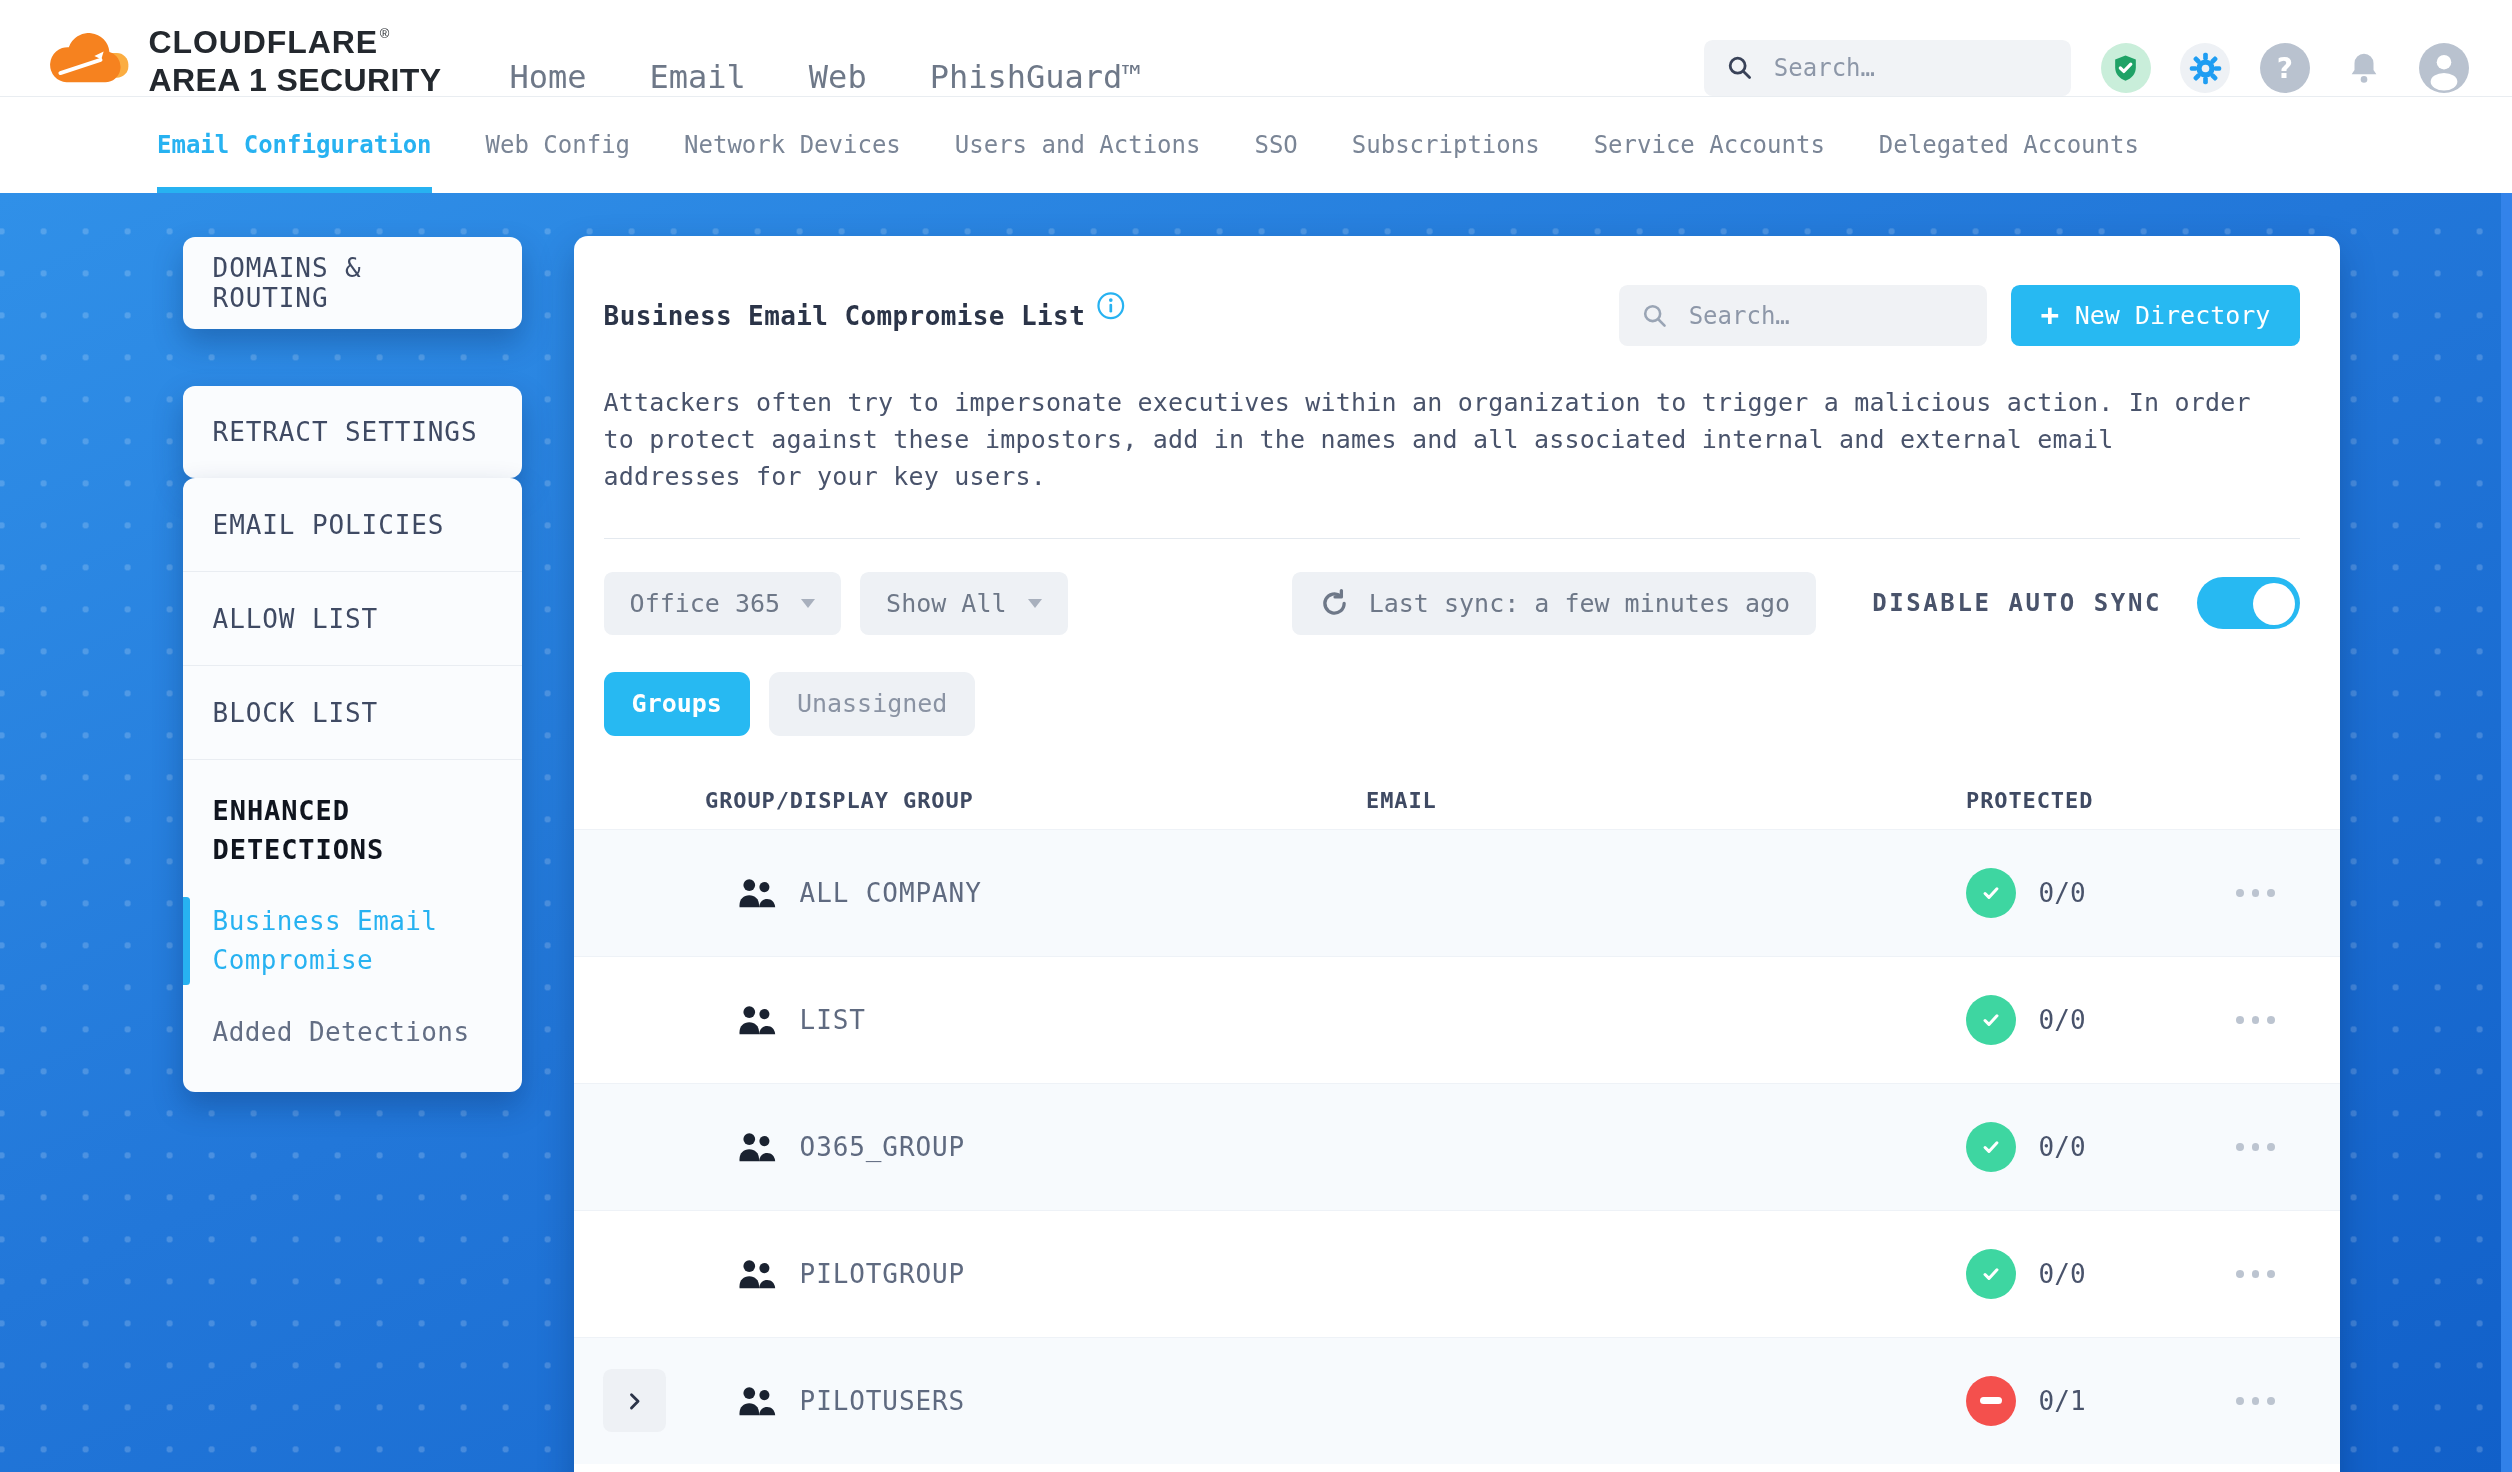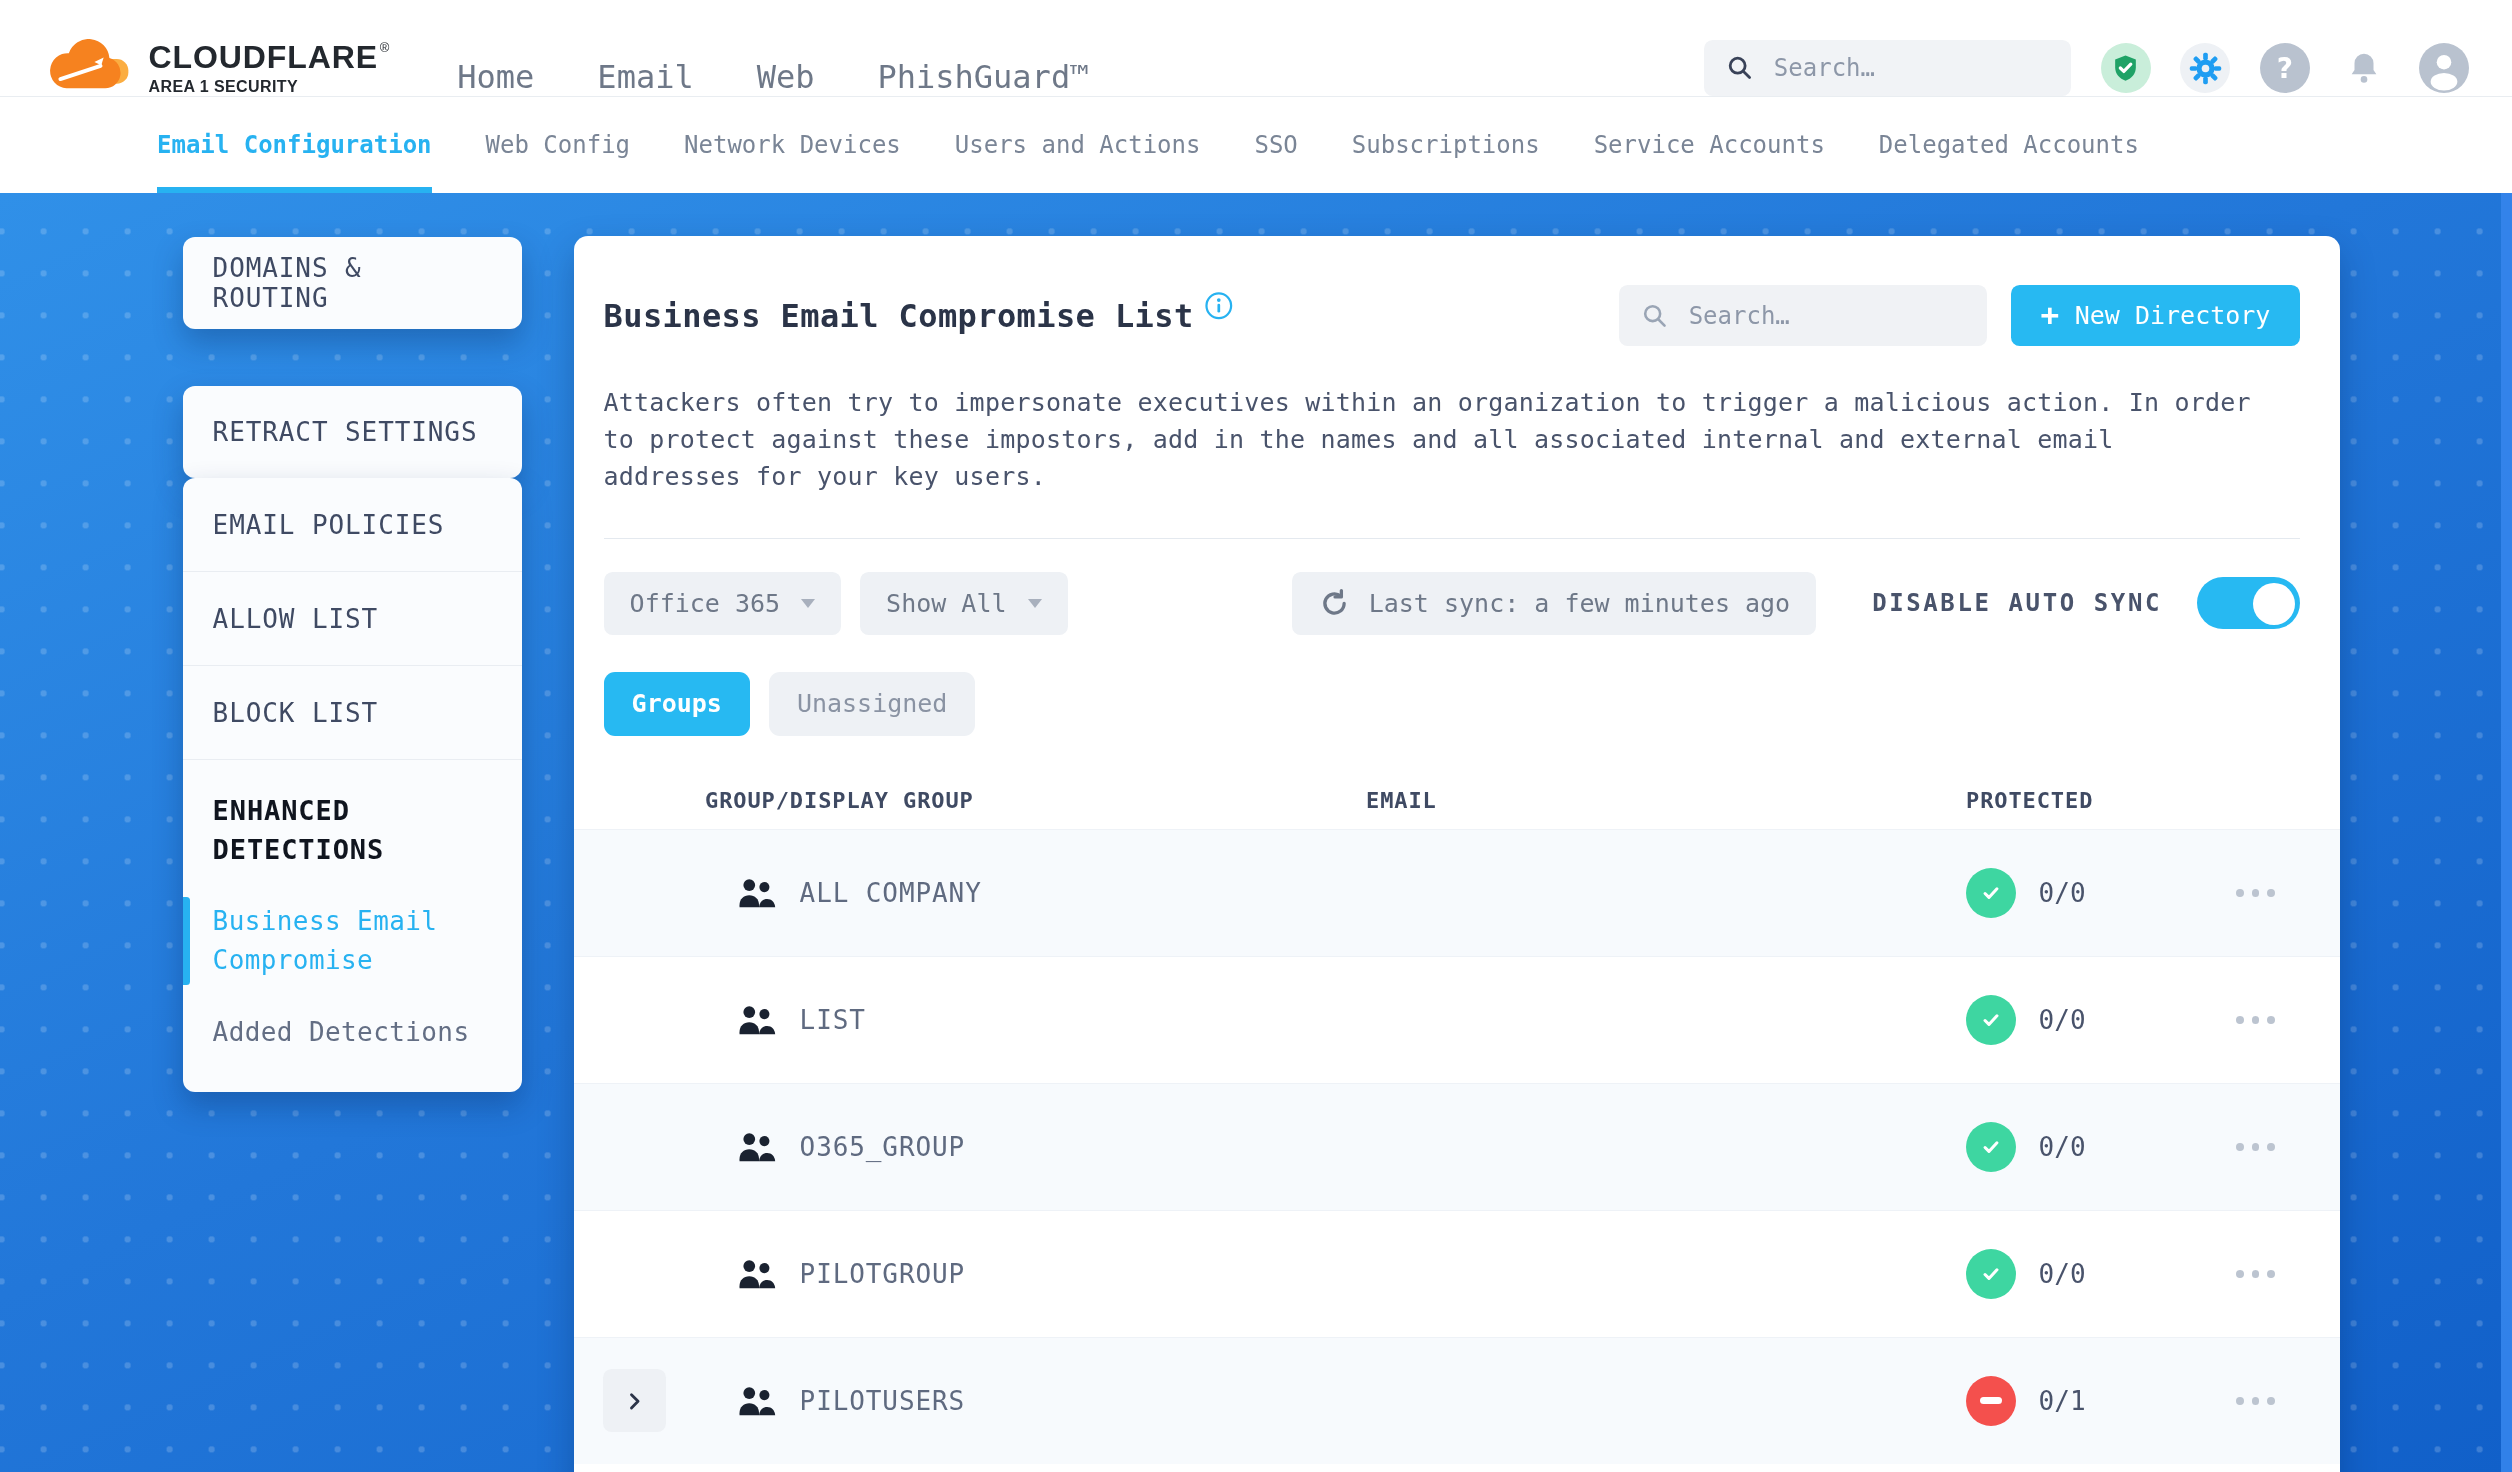--- a/index.html
+++ b/index.html
@@ -7,21 +7,21 @@
        font-family:"DejaVu Sans Mono",monospace;-webkit-font-smoothing:antialiased;}
 
   
   .topbar{height:96px;display:flex;align-items:flex-end;padding:0 43px 0 48px;background:#fff;position:relative;z-index:3;}
   .logo{display:flex;align-items:center;gap:15.6px;cursor:pointer;}
   .logo svg{width:85px;height:57px;display:block;}
   .logo-cols{display:flex;flex-direction:column;line-height:1;}
   .brand-row{display:flex;align-items:flex-start;}
   .brand{font-family:"Liberation Sans",sans-serif;font-weight:800;font-size:32px;letter-spacing:0.9px;color:#23282e;}
   .brand-mark{font-family:"Liberation Sans",sans-serif;font-size:13px;color:#23282e;margin-top:0.9px;margin-left:1.7px;}
-  .brand-sub{font-family:"Liberation Sans",sans-serif;font-weight:700;font-size:16px;letter-spacing:0.4px;color:#23282e;margin-top:6px;}
+  .brand-sub{font-family:"Liberation Sans",sans-serif;font-weight:700;font-size:32px;letter-spacing:0.4px;color:#23282e;margin-top:6px;}
   .top-nav{display:flex;gap:63px;margin-left:68px;}
   .top-nav-item{font-size:32px;color:#6e7888;cursor:pointer;white-space:nowrap;}
   .top-right{margin-left:auto;display:flex;align-items:center;gap:29.6px;}
   .hsearch{width:322px;height:56px;background:#f1f3f6;border-radius:8.7px;display:flex;align-items:center;gap:17.4px;padding:0 22.6px;}
   .hsearch svg{color:#394258;flex:none;}
   .search-input{background:transparent;border:none;outline:none;width:100%;font-family:"DejaVu Sans Mono",monospace;font-size:24px;color:#4a5568;}
   .search-input::placeholder{color:#8d97a8;}
   .hicon{width:50px;height:50px;border-radius:50%;display:flex;align-items:center;justify-content:center;cursor:pointer;flex:none;}
   .hicon.shield{background:#c9eeda;}
   .hicon.gear{background:#eef1f5;}
@@ -51,21 +51,21 @@
   .policy-item{height:93px;display:flex;align-items:center;padding:0 29.6px;font-size:26px;color:#3f4a63;letter-spacing:0.9px;border-bottom:0.9px solid #e9edf2;cursor:pointer;}
   .enhanced{padding:31px 29.6px 40px;}
   .enh-title{font-size:27px;font-weight:700;color:#10151f;line-height:1.45;letter-spacing:0.9px;}
   .sub-item{position:relative;margin-top:33px;font-size:26px;line-height:1.5;color:#636e84;letter-spacing:0.4px;cursor:pointer;}
   .sub-item.active{color:#27b2f1;}
   .sub-item.active::before{content:"";position:absolute;left:-29.6px;top:-5.2px;bottom:-5.2px;width:7px;background:#27b2f1;border-radius:0 3.5px 3.5px 0;}
 
   
   .main-card{position:absolute;left:574px;top:43px;width:1766px;height:1304px;background:#fff;border-radius:14px;box-shadow:0 15.6px 35px rgba(8,36,86,.30);}
   .card-head{display:flex;align-items:center;padding:49px 40px 0 29.6px;}
-  .page-title{font-size:32px;font-weight:700;color:#2b3448;letter-spacing:0.4px;white-space:nowrap;}
+  .page-title{font-size:26px;font-weight:700;color:#2b3448;letter-spacing:0.4px;white-space:nowrap;}
   .info-badge{margin:-17.4px 0 0 10.4px;flex:none;}
   .csearch{margin-left:auto;width:323px;height:61px;background:#f0f2f5;border-radius:8.7px;display:flex;align-items:center;gap:17.4px;padding:0 22.6px;}
   .csearch svg{color:#9aa5b5;flex:none;}
   .new-dir{margin-left:24px;height:61px;padding:0 29.6px;background:#27b9f2;border:none;border-radius:8.7px;color:#fff;font-size:25px;font-family:"DejaVu Sans Mono",monospace;display:flex;align-items:center;gap:15.6px;cursor:pointer;white-space:nowrap;}
   .new-dir .plus{font-size:31px;font-weight:700;margin-top:-2.6px;}
   .card-desc{margin:38px 40px 0 29.6px;width:1656px;font-size:25px;line-height:37px;color:#49536b;letter-spacing:0.2px;}
   .divider{margin:43px 40px 0 29.6px;height:0.9px;background:#e4e9ef;}
 
   .filter-row{display:flex;align-items:center;margin:33px 40px 0 29.6px;}
   .pill{height:63px;background:#eef1f5;border-radius:8.7px;display:flex;align-items:center;padding:0 26px;font-size:25px;color:#6e7888;cursor:pointer;white-space:nowrap;}

